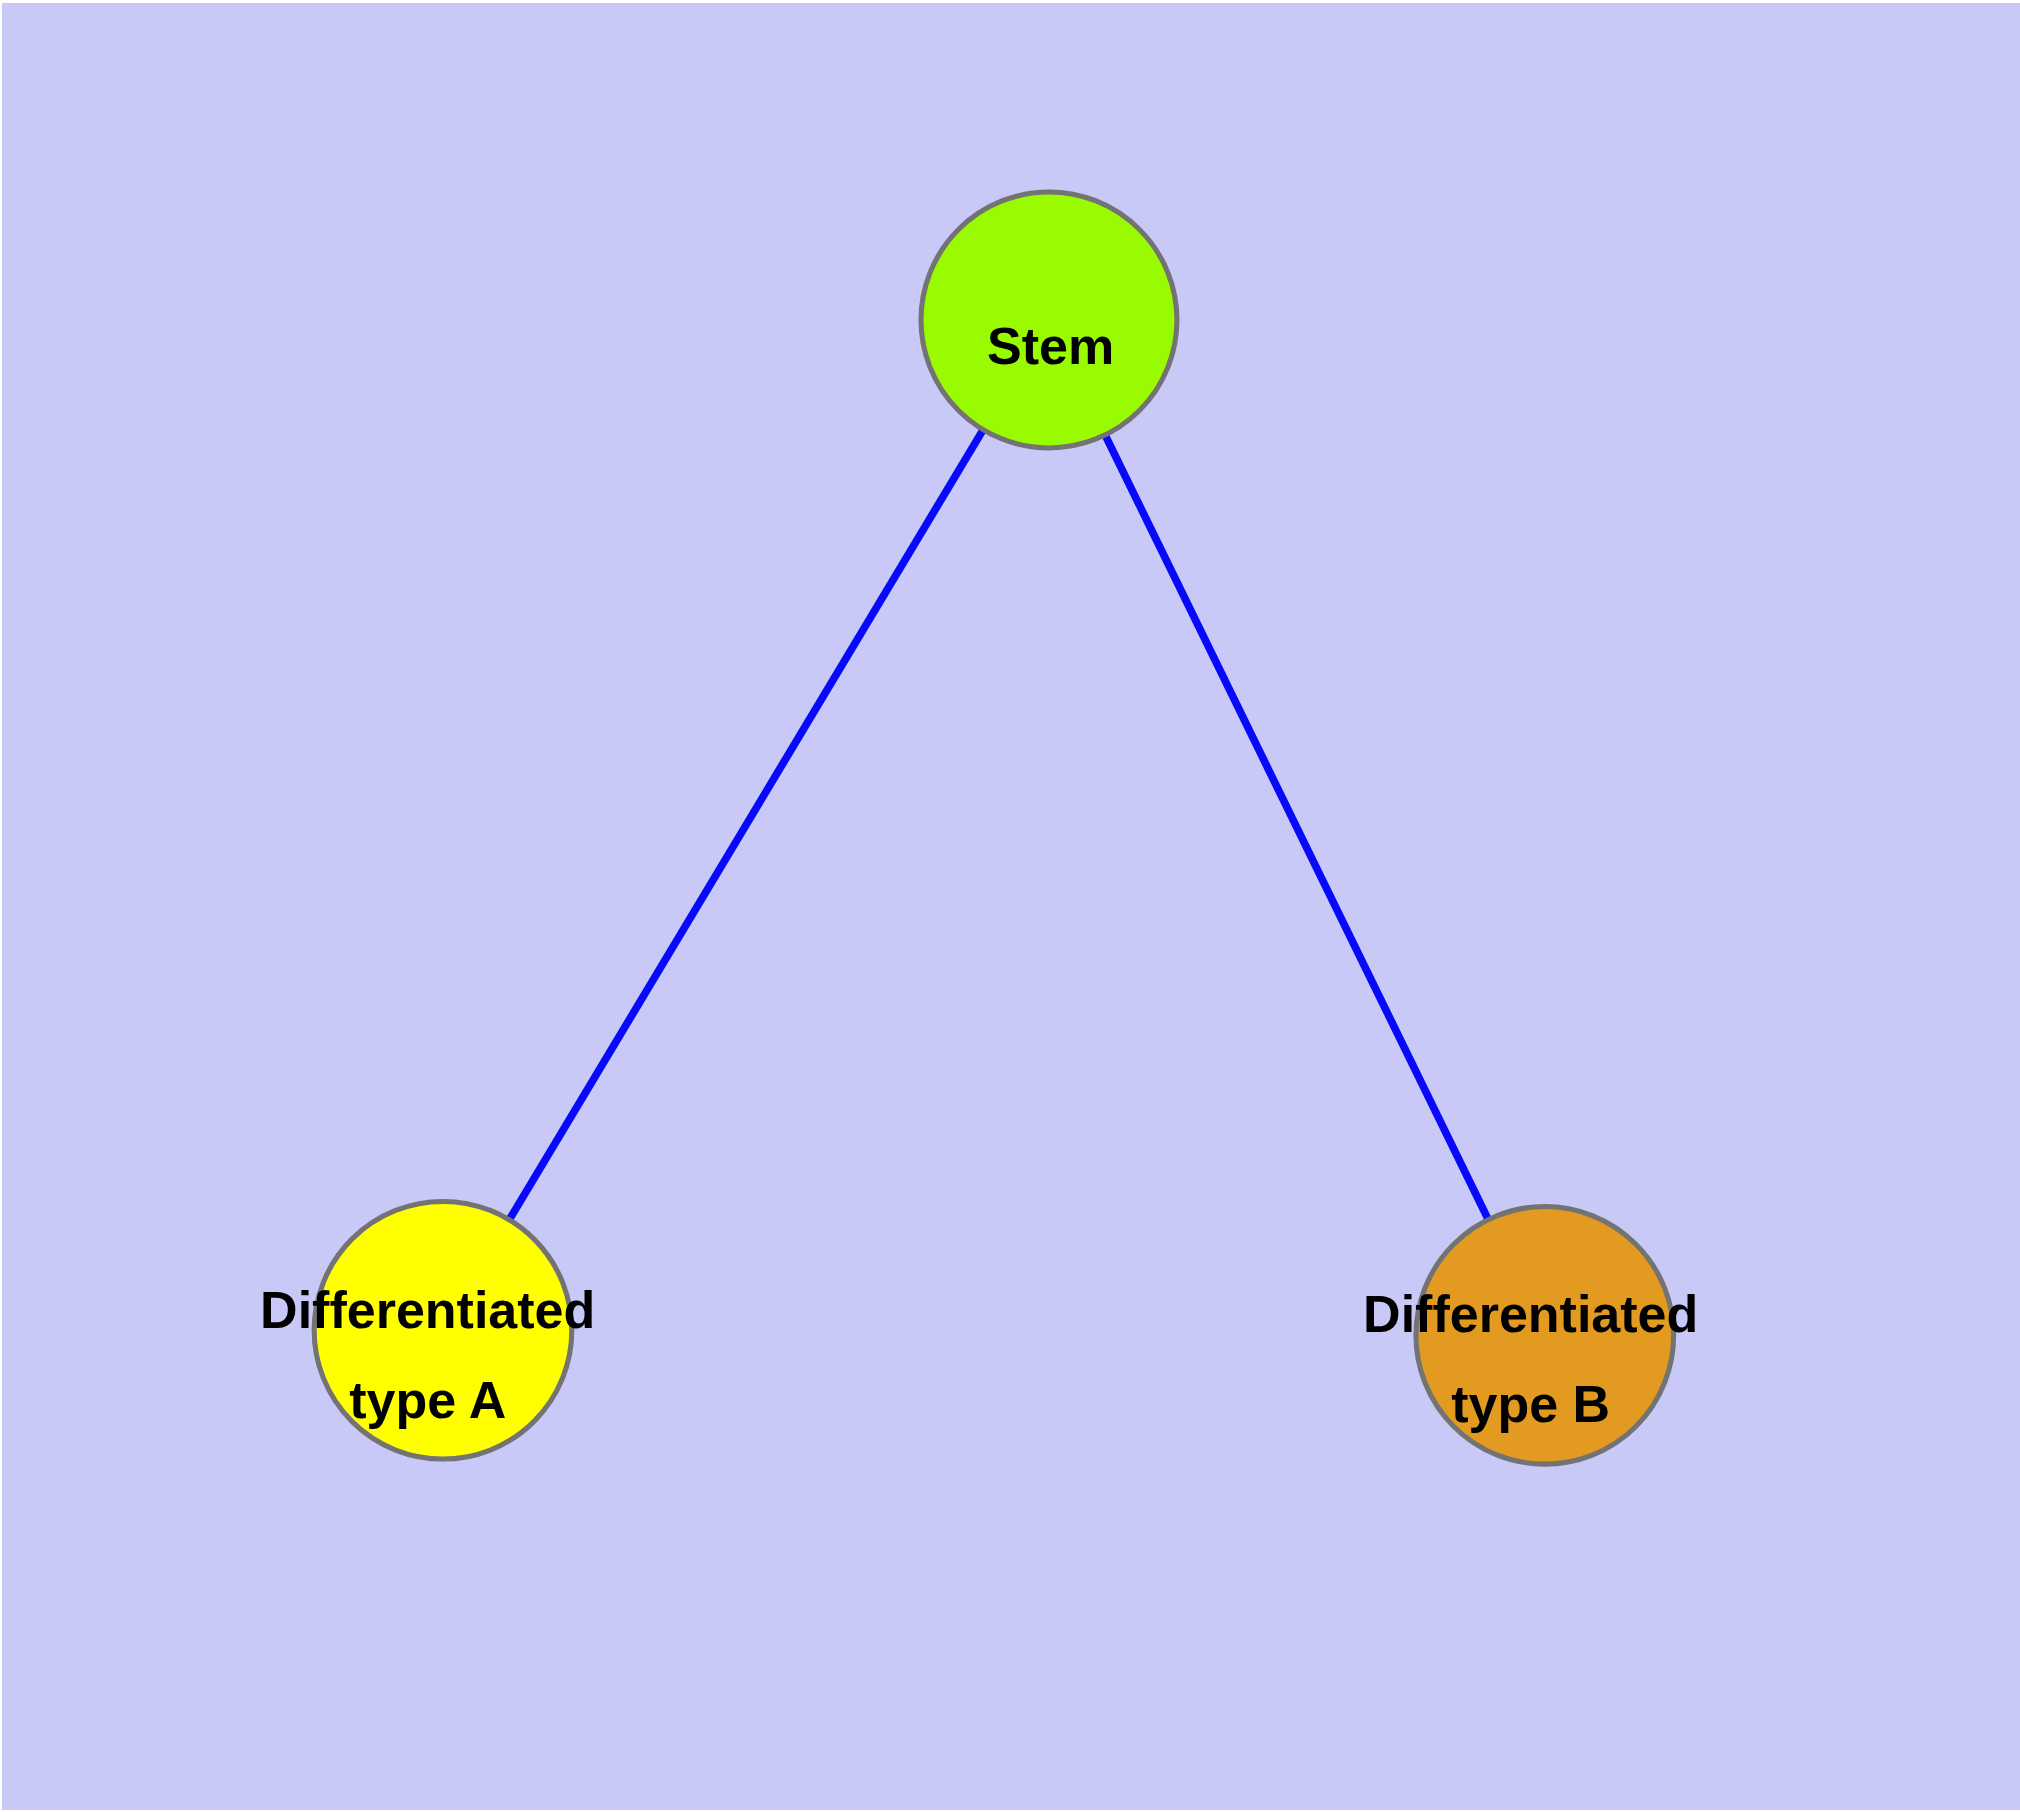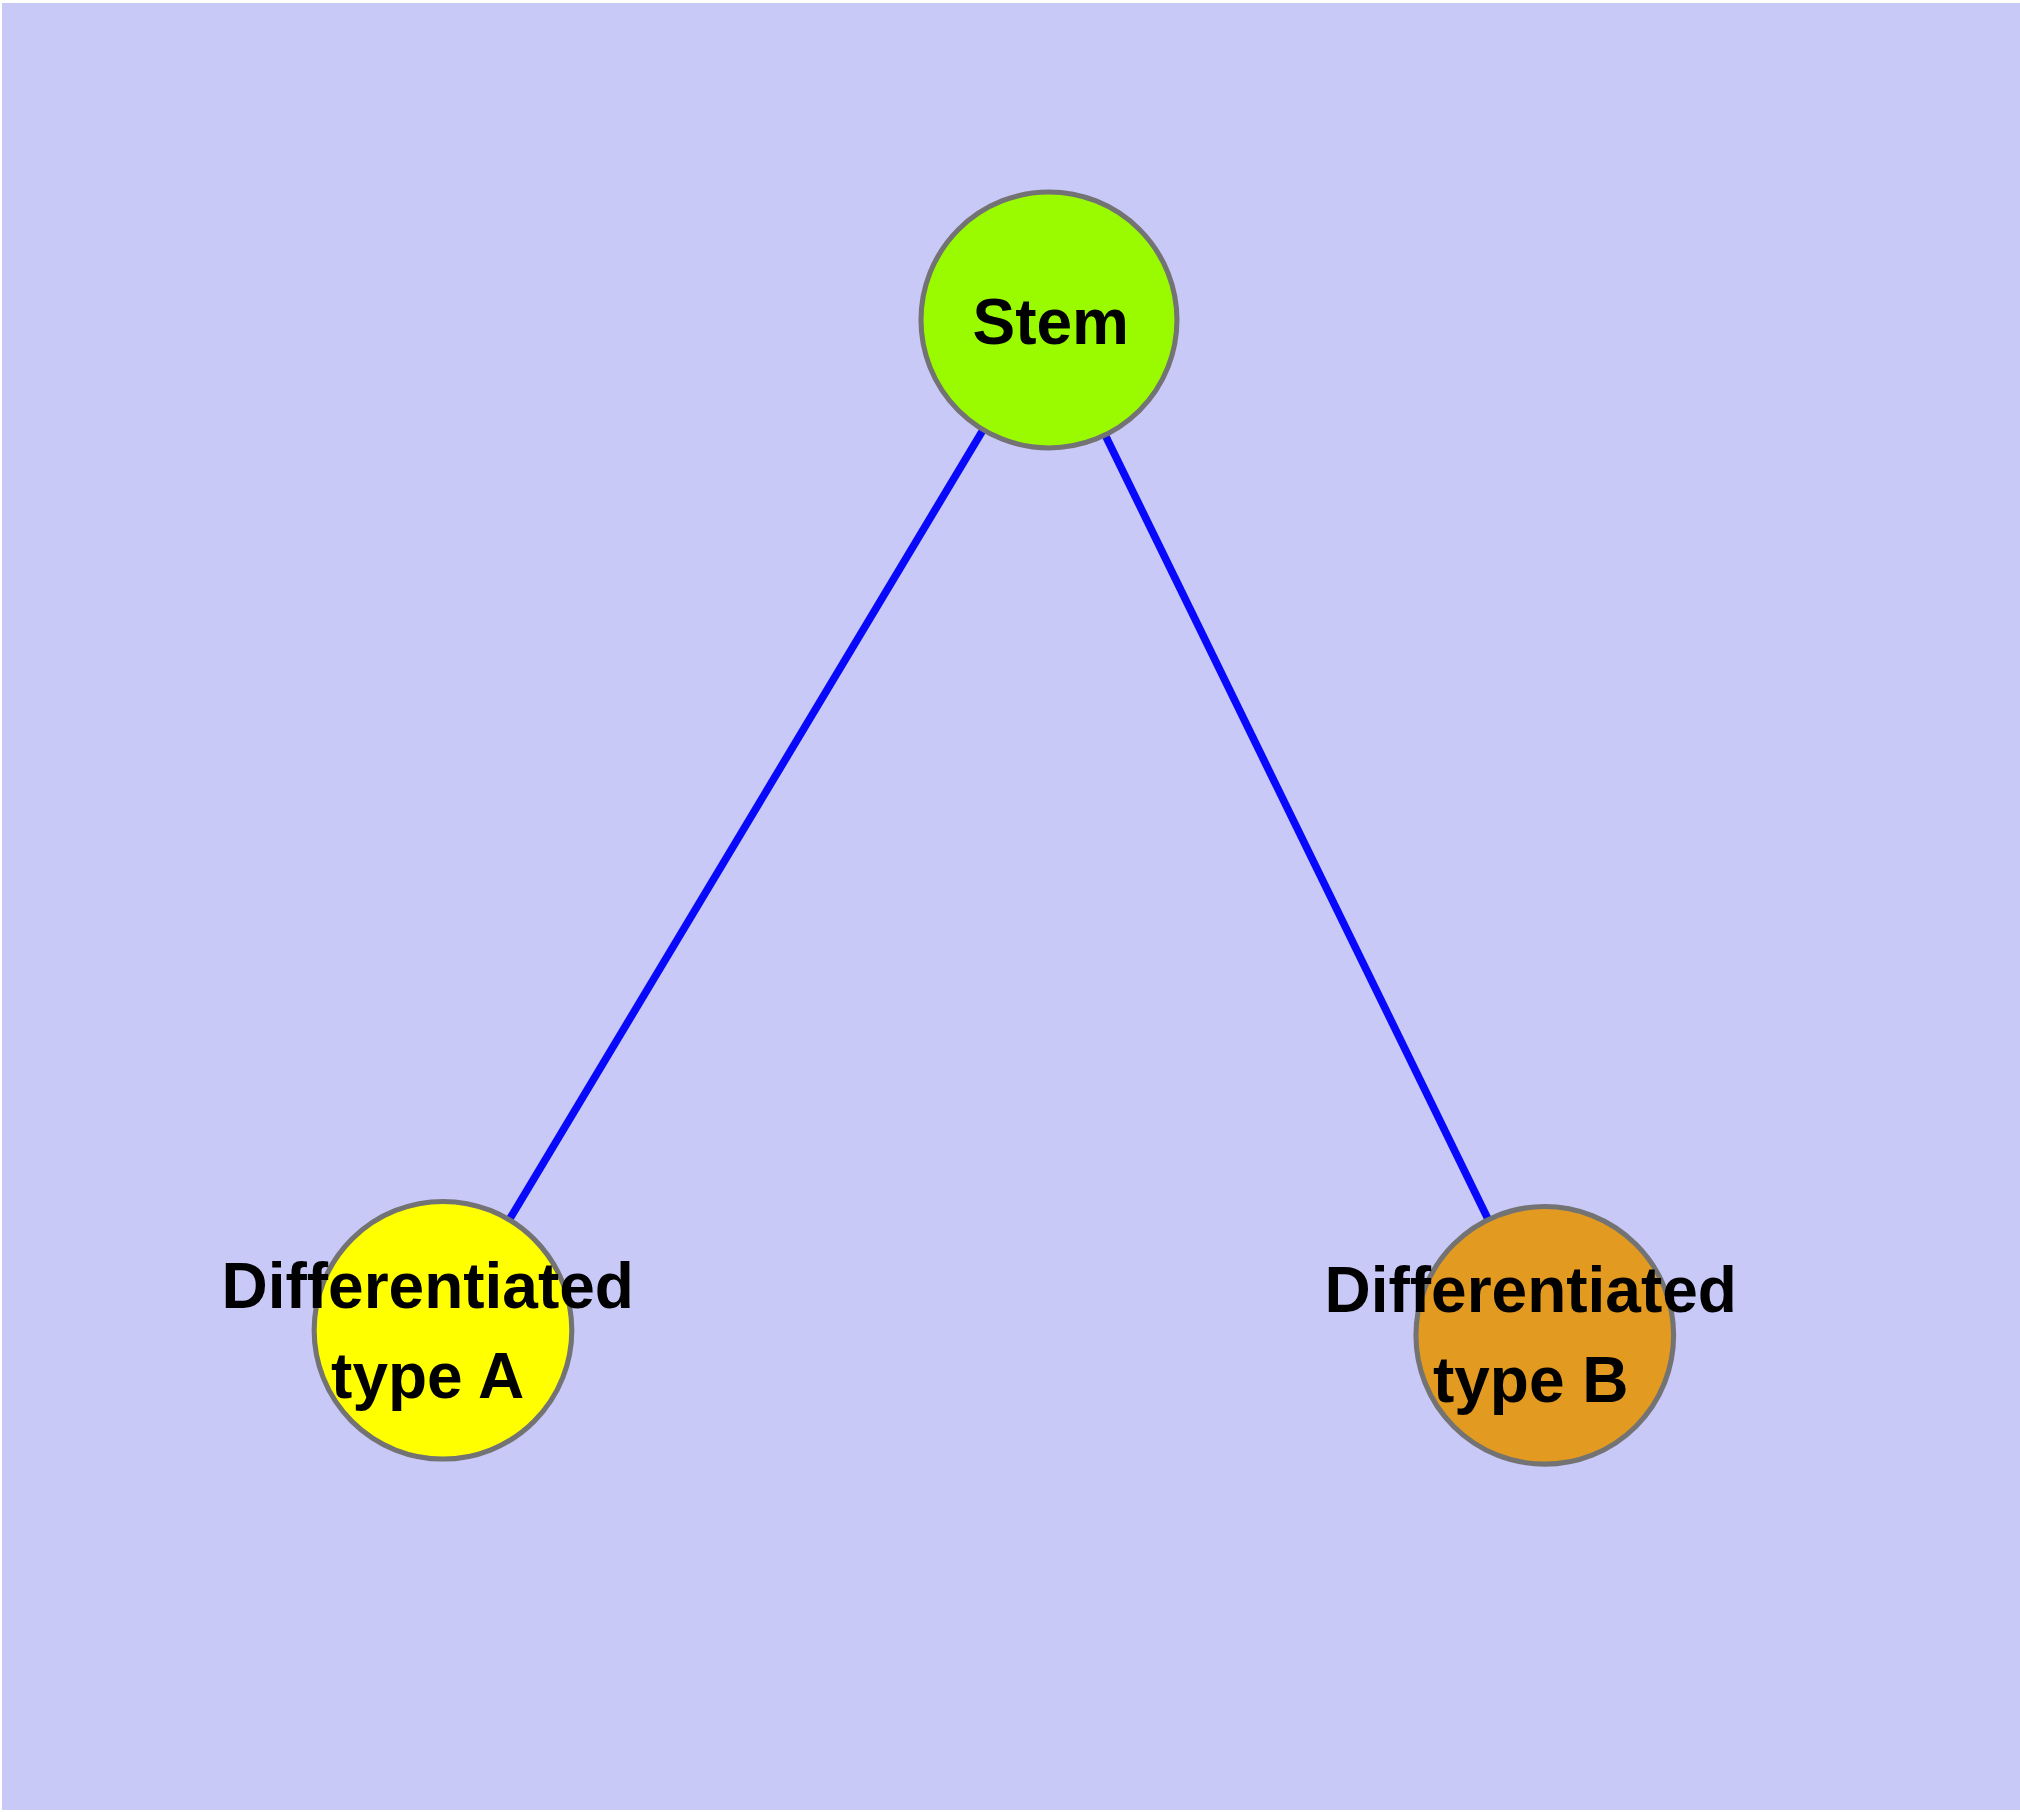--- a/index.html
+++ b/index.html
@@ -26,26 +26,27 @@
     position: absolute;
     inset: 0;
     width: 100%;
     height: 100%;
     display: block;
   }
   .node-label {
     position: absolute;
     transform: translate(-50%, -50%);
     font-weight: bold;
-    font-size: 64px;
+    font-size: 52px;
     line-height: 90px;
     color: #000000;
     text-align: center;
     white-space: pre-line;
     pointer-events: none;
+    margin-top: 24px;
   }
 </style>
 </head>
 <body>
 
 <div class="canvas">
   <div class="plot" id="plot" style="background: rgb(201, 201, 248);">
     <svg class="graph-svg" id="graph-svg" viewBox="0 0 2381 2131" width="2018" height="1806">
         <line x1="1235" y1="374" x2="520" y2="1566" stroke="#0808fa" stroke-width="9"></line>
         <line x1="1235" y1="374" x2="1820" y2="1572" stroke="#0808fa" stroke-width="9"></line>

